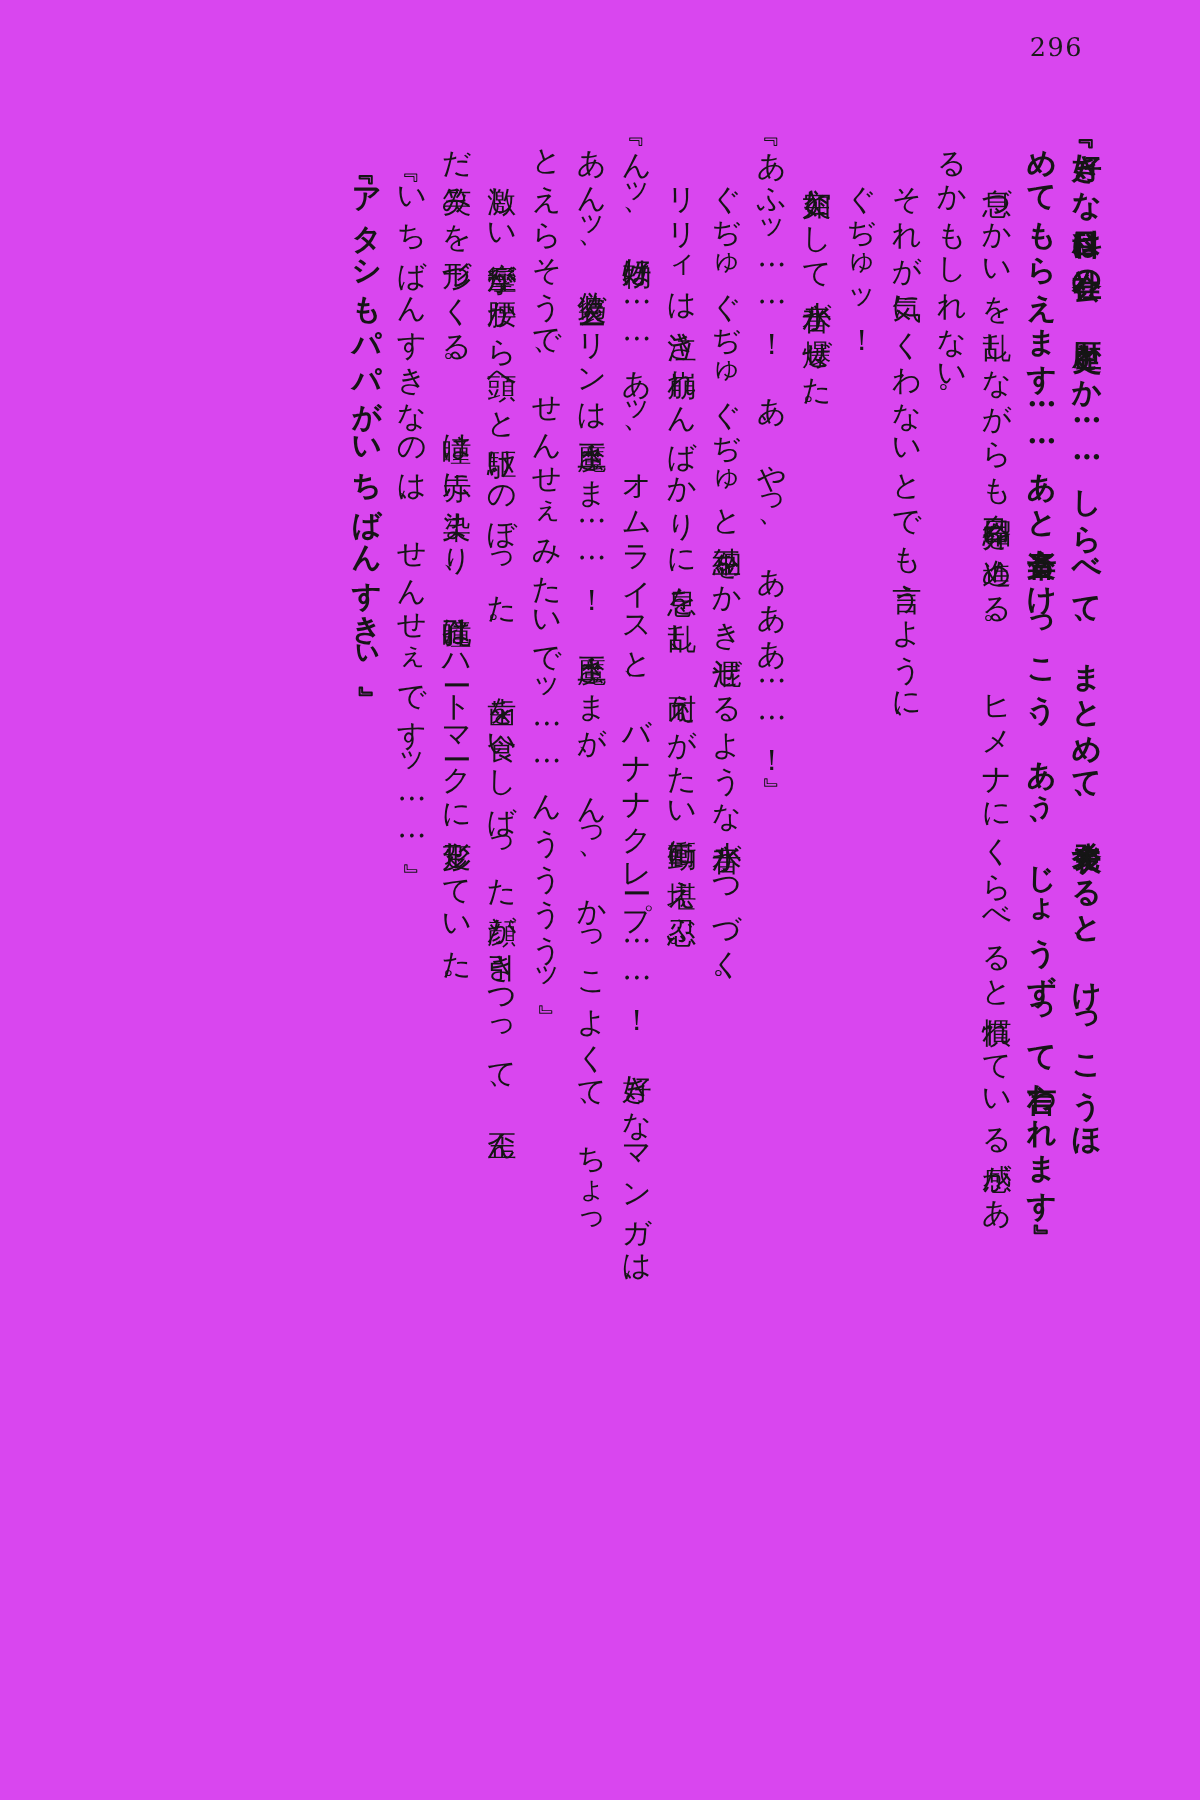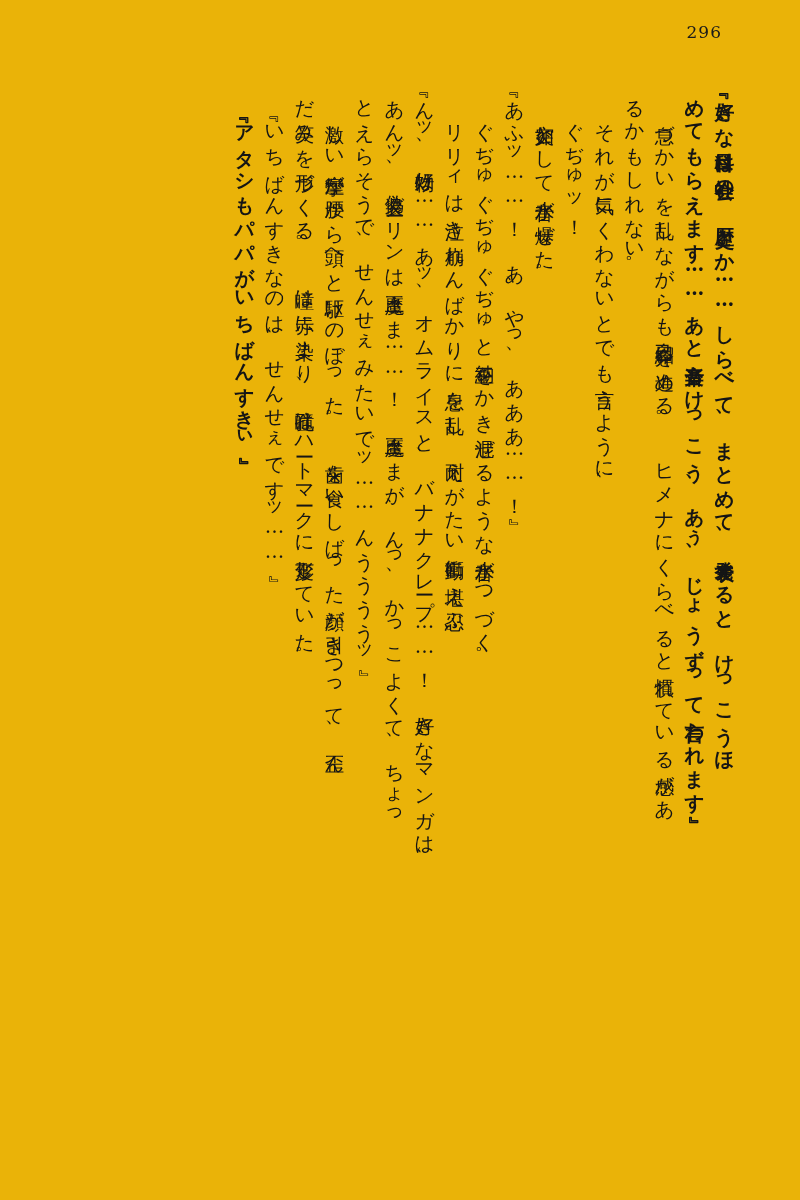--- a/index.html
+++ b/index.html
@@ -11,21 +11,21 @@
     width: 800px;
     height: 1200px;
     overflow: hidden;
     font-family: "DejaVu Serif", "Liberation Serif", serif;
     color: #111111;
   }
   .page {
     position: relative;
     width: 800px;
     height: 1200px;
-    background: #eab308;
+    background: #d946ef;
     box-sizing: border-box;
   }
   .page-number {
     position: absolute;
     top: 22px;
     right: 78px;
     font-size: 17px;
     letter-spacing: 1px;
     color: #1a1a1a;
     font-family: "DejaVu Serif", "Liberation Serif", serif;

